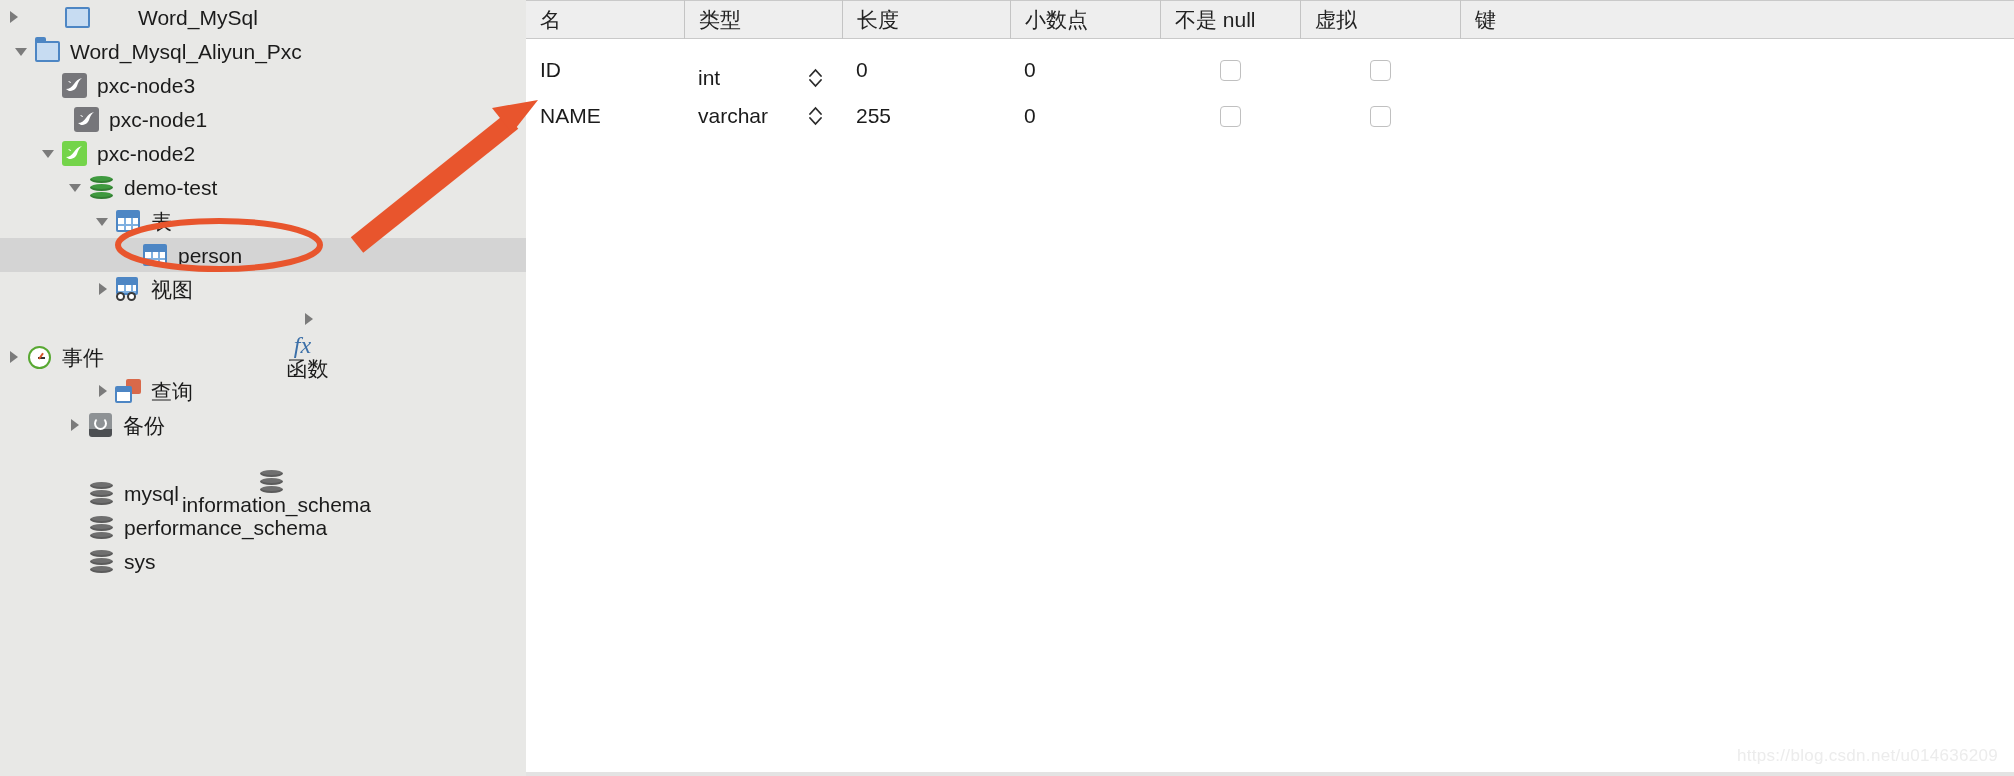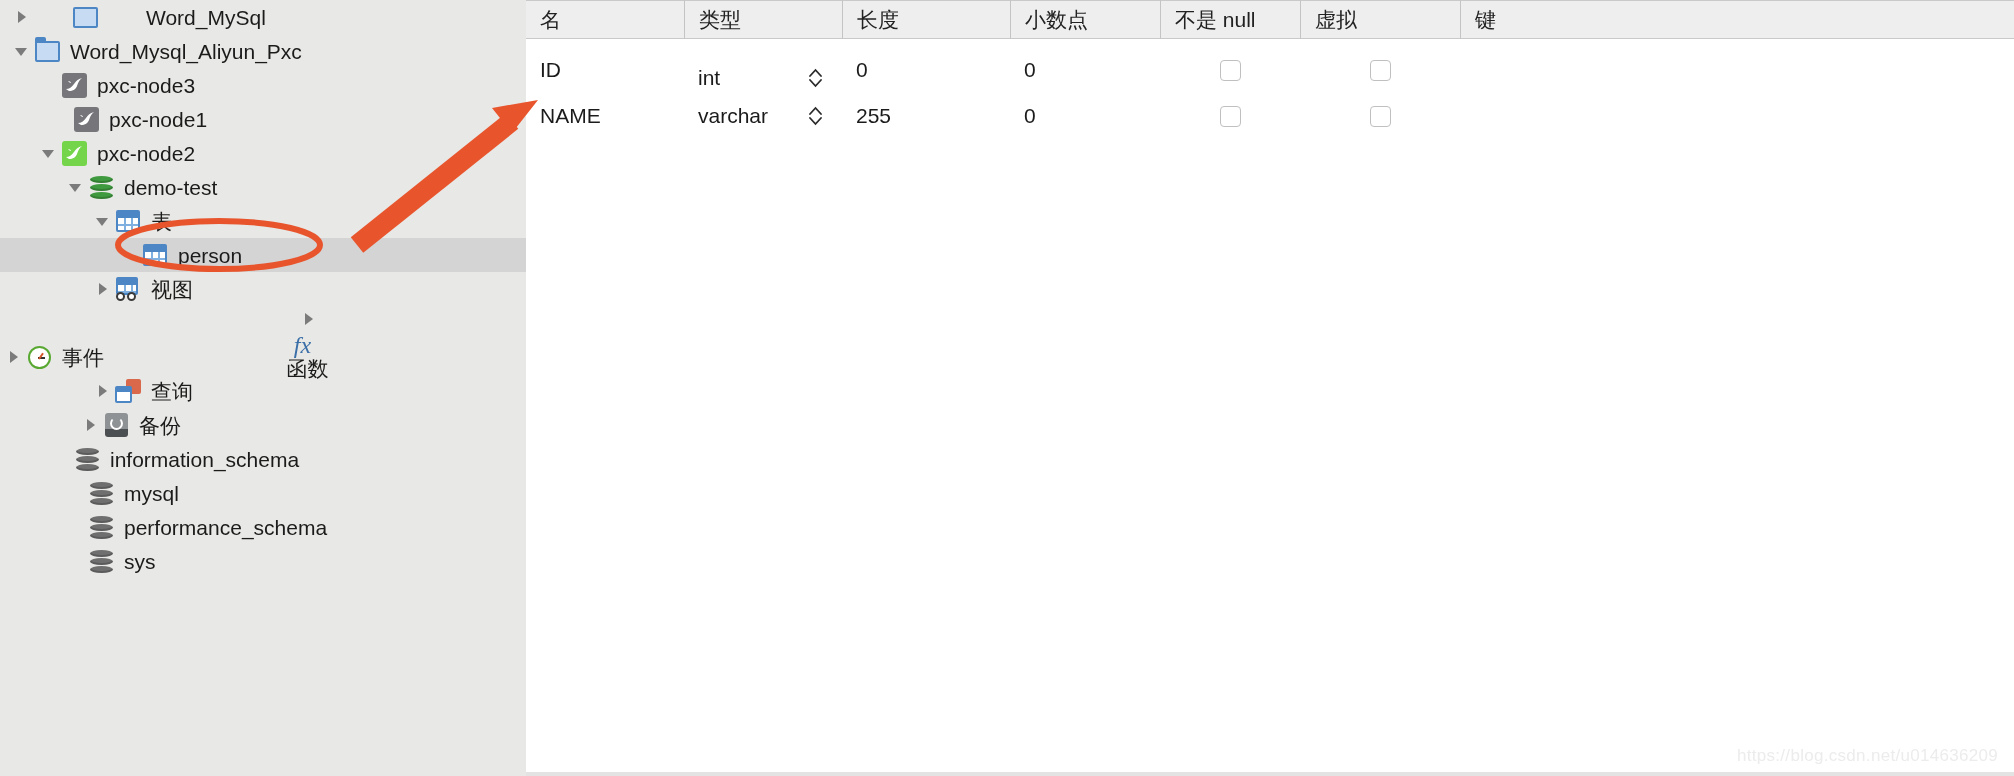--- a/index.html
+++ b/index.html
@@ -205,21 +205,21 @@
     pointer-events: none;
   }
 </style>
 </head>
 <body>
 
 <div id="app">
 
   <div id="sidebar">
     <div id="tree-host">
-        <div class="tree-row" style="padding-left: 8px; gap: 38px;">
+        <div class="tree-row" style="padding-left: 0; gap: 38px;">
           <span class="tw">
             <svg width="16" height="16" viewBox="0 0 16 16">
               <path fill="#7b7b7b" d="M5 2 L13 8 L5 14 Z"></path>
             </svg>
           </span>
           <span class="ico">
             <span class="folder"></span>
           </span>
           <span class="lbl">Word_MySql</span>
         </div>
@@ -362,34 +362,34 @@
             </svg>
           </span>
           <span class="ico">
             <span class="query">
               <span class="red"></span>
               <span class="blue"></span>
             </span>
           </span>
           <span class="lbl">查询</span>
         </div>
-        <div class="tree-row" style="padding-left: 77px;">
+        <div class="tree-row" style="padding-left: 61px;">
           <span class="tw">
             <svg width="16" height="16" viewBox="0 0 16 16">
               <path fill="#7b7b7b" d="M5 2 L13 8 L5 14 Z"></path>
             </svg>
           </span>
           <span class="ico">
             <span class="backup">
               <span class="arr"></span>
             </span>
           </span>
           <span class="lbl">备份</span>
         </div>
-        <div class="tree-row" style="padding-left: 48px;">
+        <div class="tree-row" style="padding-left: 27px; flex-direction: column;">
           <span class="tw"></span>
           <span class="ico">
             <span class="db grey">
               <span class="seg s1"></span>
               <span class="seg s2"></span>
               <span class="seg s3"></span>
             </span>
           </span>
           <span class="lbl">information_schema</span>
         </div>

